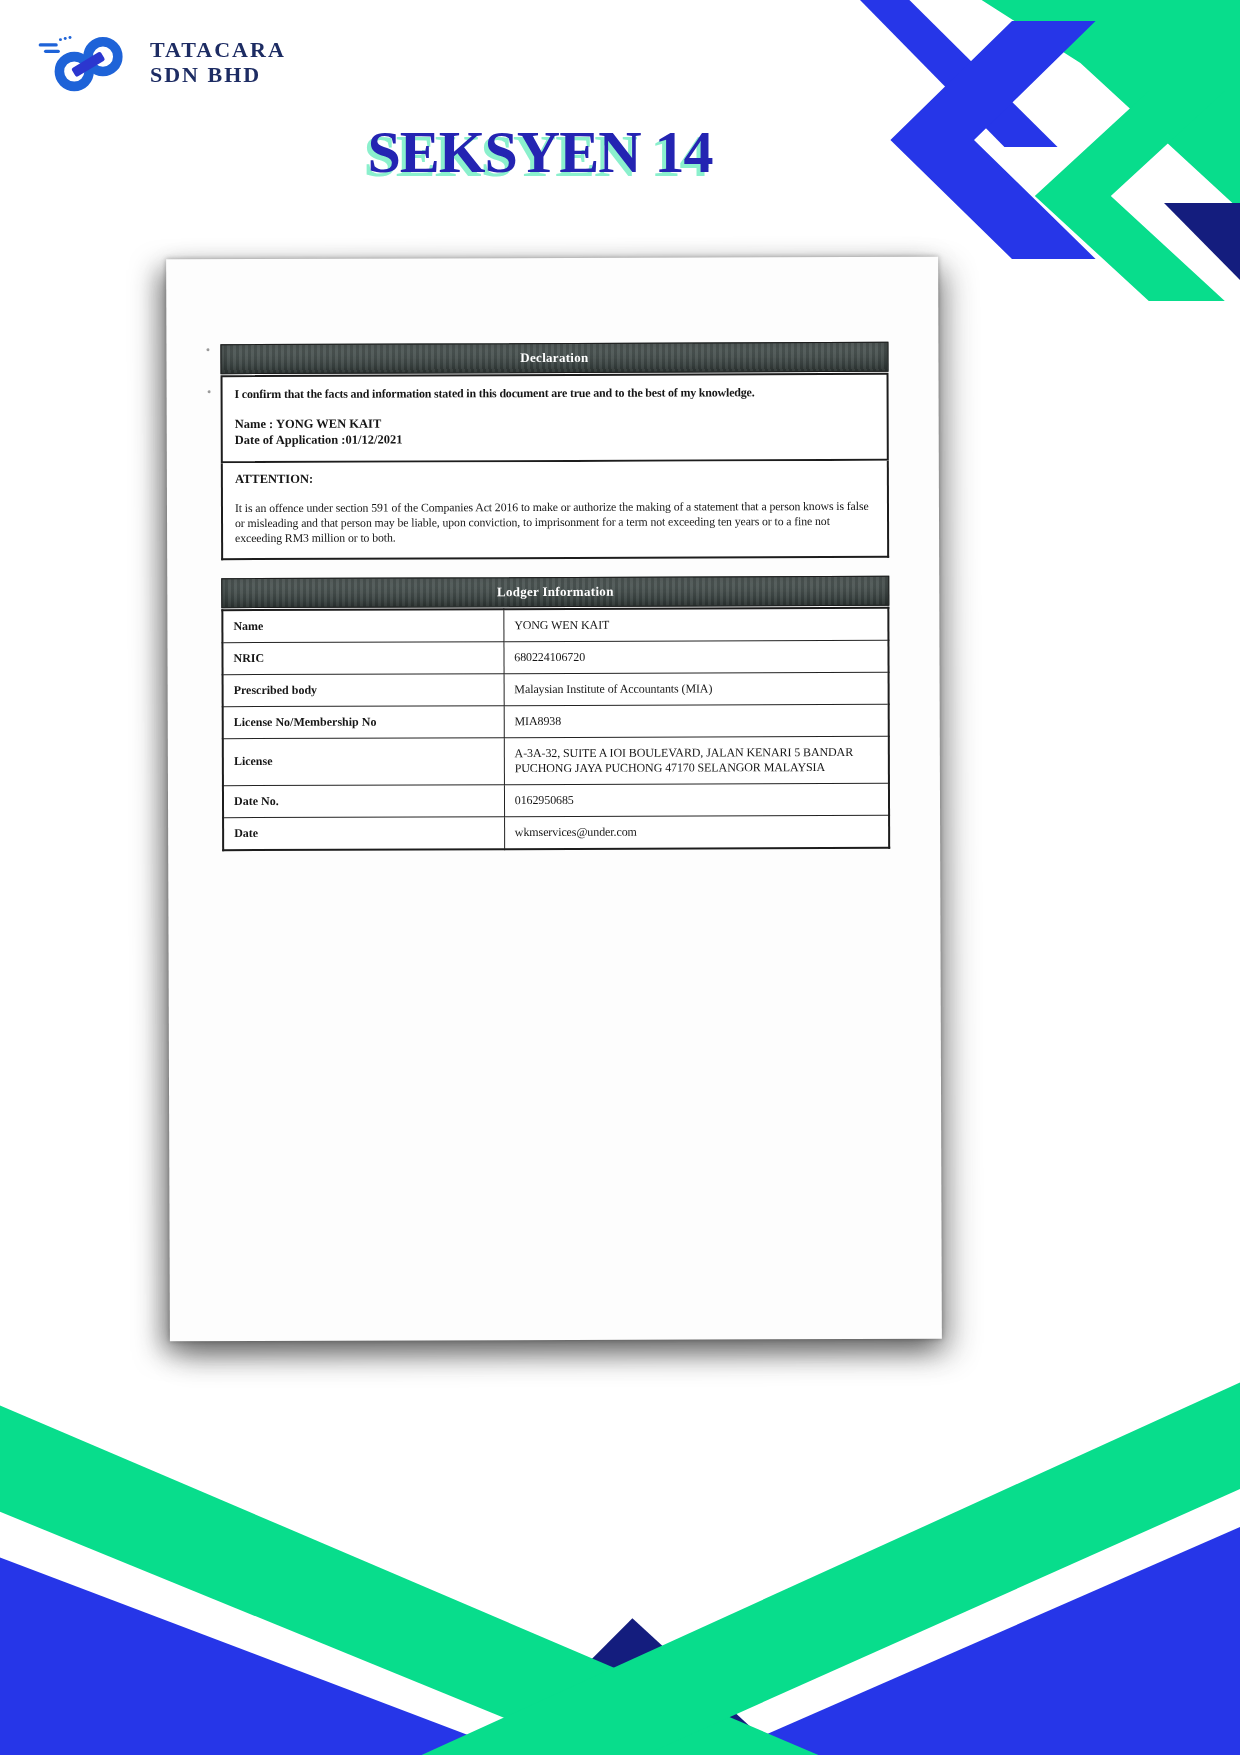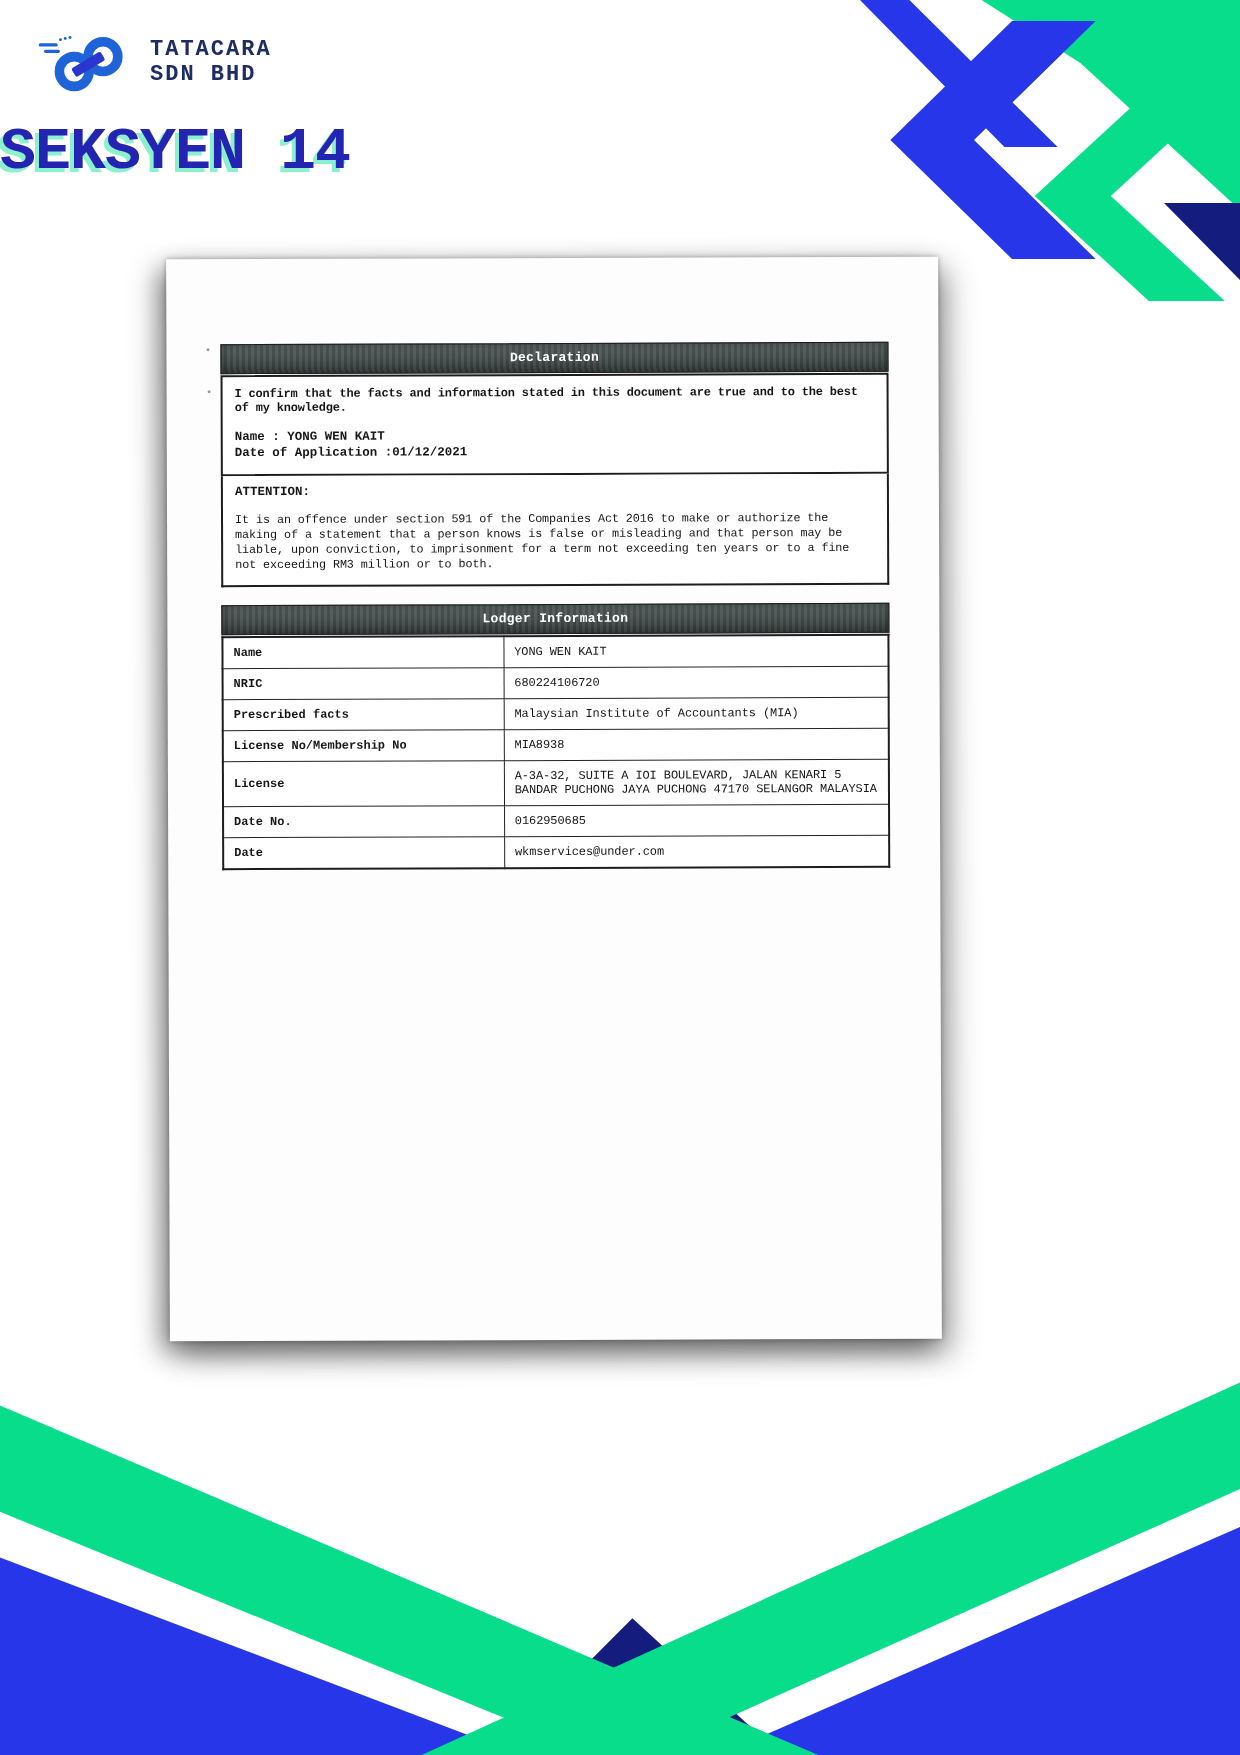--- a/index.html
+++ b/index.html
@@ -1,29 +1,29 @@
 <!DOCTYPE html>
 <html style="--accent-green: #08dd8c; --accent-blue: #2636e8; --accent-navy: #141d7e; --title-blue: #2424b2; --title-glow: #8bf0cd; --table-header-bg: #414c4a; --logo-blue: #1e63d8; --logo-link-blue: #2b36cf; --brand-text-navy: #1d2c63;"><head>
 <meta charset="utf-8">
 <style>
   html,body{margin:0;padding:0;background:#ffffff;}
   .canvas{
     position:relative;width:1240px;height:1755px;background:#ffffff;overflow:hidden;
-    font-family:Liberation Mono, monospace;
+    font-family:Liberation Serif, serif;
   }
 
   
   .brand{position:absolute;left:36px;top:32px;display:flex;align-items:center;gap:12px;}
   .brand-icon{width:102px;height:62px;display:block;}
   .brand-text{display:flex;flex-direction:column;line-height:1.12;}
   .brand-line{font-size:22px;font-weight:600;color:#1d2c63;letter-spacing:2px;}
 
   
   .title{
-    position:absolute;left:0;top:118px;width:1080px;margin:0;text-align:left;
+    position:absolute;left:0;top:118px;width:1080px;margin:0;text-align:center;
     font-size:60px;font-weight:800;letter-spacing:-1px;color:var(--title-blue,#2424b2);
     text-shadow:-4px 4px 0 var(--title-glow,#8bf0cd);
   }
 
   
   .top-deco{position:absolute;top:0;right:0;width:380px;height:350px;pointer-events:none;}
   .top-deco div{position:absolute;inset:0;}
   .td-blue-sliver{background:var(--accent-blue,#2636e8);clip-path:polygon(0% 0%,13% 0%,52% 42%,38% 42%);}
   .td-green-corner{background:var(--accent-green,#08dd8c);clip-path:polygon(32% 0%,100% 0%,100% 60%,58% 18%);}
   .td-blue-chevron{background:var(--accent-blue,#2636e8);clip-path:polygon(62% 6%,30% 40%,62% 74%,40% 74%,8% 40%,40% 6%);}
@@ -136,21 +136,21 @@
         <tbody>
           <tr>
             <td class="lbl">Name</td>
             <td class="val">YONG WEN KAIT</td>
           </tr>
           <tr>
             <td class="lbl">NRIC</td>
             <td class="val">680224106720</td>
           </tr>
           <tr>
-            <td class="lbl">Prescribed facts</td>
+            <td class="lbl">Prescribed body</td>
             <td class="val">Malaysian Institute of Accountants (MIA)</td>
           </tr>
           <tr>
             <td class="lbl">License No/Membership No</td>
             <td class="val">MIA8938</td>
           </tr>
           <tr>
             <td class="lbl">License</td>
             <td class="val">A-3A-32, SUITE A IOI BOULEVARD, JALAN KENARI 5 BANDAR PUCHONG JAYA PUCHONG 47170 SELANGOR MALAYSIA</td>
           </tr>

